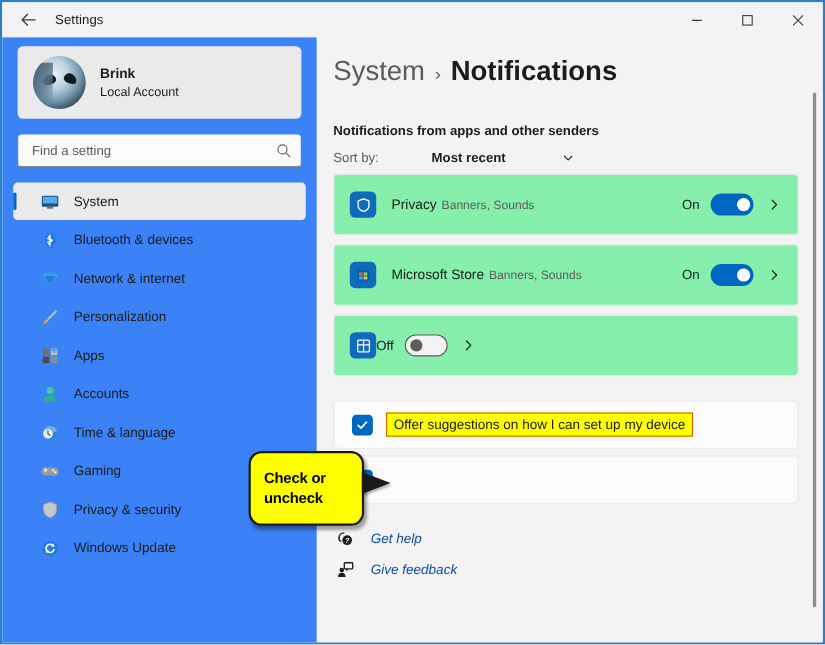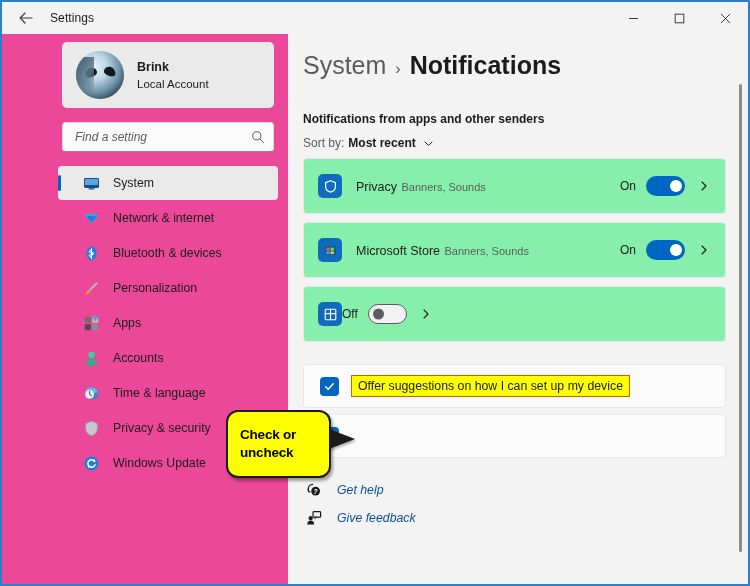--- a/index.html
+++ b/index.html
@@ -56,23 +56,22 @@
     display: flex; align-items: center; justify-content: center;
     cursor: pointer;
   }
 
   
   #sidebar {
     position: absolute;
     top: 32px; left: 0;
     width: 286px;
     height: 550px;
-    background: #ec4899;
+    background: #3b82f6;
     overflow: hidden;
-    padding-left: 46px;
   }
   #account-card {
     margin: 8px 14px 0 14px;
     height: 66px;
     background: #eaeaea;
     border-radius: 5px;
     display: flex;
     align-items: center;
     padding-left: 14px;
     cursor: pointer;
@@ -127,21 +126,20 @@
     padding: 0 8px 0 12px;
   }
   #search-input {
     flex: 1;
     border: none;
     outline: none;
     background: transparent;
     font-family: "Liberation Sans", sans-serif;
     font-size: 12px;
     color: #1b1b1b;
-    font-style: italic;
   }
   #search-input::placeholder { color: #5d5d5d; }
 
   #nav { margin-top: 14px; }
   .nav-item {
     position: relative;
     height: 34px;
     margin: 0 10px 1px 10px;
     border-radius: 4px;
     display: flex;
@@ -194,20 +192,21 @@
     font-weight: bold;
     color: #1b1b1b;
   }
   #sortby {
     margin: 10px 0 0 15px;
     display: flex;
     align-items: center;
     font-size: 12px;
     cursor: pointer;
     width: fit-content;
+    gap: 44px;
   }
   #sortby .lbl { color: #5b5b5b; }
   #sortby .val { color: #1b1b1b; font-weight: bold; margin-left: 4px; }
   #sortby .chev { margin-left: 7px; display: flex; }
 
   .card {
     margin: 8px 22px 0 15px;
     background: #86efac;
     border: 1px solid #e7e7e7;
     border-radius: 4px;
@@ -417,36 +416,36 @@
             <rect x="1.9" y="3.9" width="13.2" height="6.2" rx="0.8" fill="#57a8e8"></rect>
             <rect x="5.5" y="13.3" width="6" height="1.2" rx="0.6" fill="#1b4e7a"></rect>
           </svg>
         </span>
         <span class="nav-label">System</span>
       </div>
 
       <div class="nav-item">
         <span class="nav-ico">
           <svg width="17" height="17" viewBox="0 0 17 17">
-            <path d="M1.4 5.6 C4.3 2.8 12.7 2.8 15.6 5.6 L8.5 13.2 Z" fill="#3aa8e0"></path>
-            <path d="M3.6 7 C5.6 5.3 11.4 5.3 13.4 7 L8.5 12.5 Z" fill="#1f7ddb"></path>
-          </svg>
-        </span>
-        <span class="nav-label">Network &amp; internet</span>
-      </div>
-
-      <div class="nav-item">
-        <span class="nav-ico">
-          <svg width="17" height="17" viewBox="0 0 17 17">
             <ellipse cx="8.5" cy="8.5" rx="5" ry="7" fill="#1f7ddb"></ellipse>
             <path d="M7 5.2 L10.4 8.5 L7 11.8 M8.5 3.4 V13.6" stroke="#ffffff" stroke-width="1.1" fill="none" stroke-linejoin="round" stroke-linecap="round"></path>
             <path d="M6.2 6.8 L10.4 8.5 M6.2 10.2 L10.4 8.5" stroke="#ffffff" stroke-width="1.1" fill="none" stroke-linecap="round"></path>
           </svg>
         </span>
         <span class="nav-label">Bluetooth &amp; devices</span>
+      </div>
+
+      <div class="nav-item">
+        <span class="nav-ico">
+          <svg width="17" height="17" viewBox="0 0 17 17">
+            <path d="M1.4 5.6 C4.3 2.8 12.7 2.8 15.6 5.6 L8.5 13.2 Z" fill="#3aa8e0"></path>
+            <path d="M3.6 7 C5.6 5.3 11.4 5.3 13.4 7 L8.5 12.5 Z" fill="#1f7ddb"></path>
+          </svg>
+        </span>
+        <span class="nav-label">Network &amp; internet</span>
       </div>
 
       <div class="nav-item">
         <span class="nav-ico">
           <svg width="17" height="17" viewBox="0 0 17 17">
             <path d="M13.6 1.9 L15 3.3 L7.2 11.1 L5.8 9.7 Z" fill="#b9bcc0"></path>
             <path d="M5.6 9.9 L7 11.3 L4.2 14.4 L2.6 13 Z" fill="#f2a33c"></path>
             <path d="M2.6 13 L4.2 14.4 L1.6 15.2 Z" fill="#e08a1e"></path>
           </svg>
         </span>
@@ -481,20 +480,32 @@
           <svg width="17" height="17" viewBox="0 0 17 17">
             <circle cx="8.8" cy="8.2" r="6.4" fill="#2f86cf"></circle>
             <path d="M2.6 6.3 A6.4 6.4 0 0 1 14.8 7.2 L2.9 10.6 Z" fill="#7fc0e8" opacity=".75"></path>
             <circle cx="6.6" cy="9.4" r="4.4" fill="#e9eef1"></circle>
             <path d="M6.6 6.4 V9.4 L8.6 10.6" stroke="#4a4e52" stroke-width="1" fill="none" stroke-linecap="round"></path>
           </svg>
         </span>
         <span class="nav-label">Time &amp; language</span>
       </div>
 
+      <div class="nav-item">
+        <span class="nav-ico">
+          <svg width="17" height="17" viewBox="0 0 17 17">
+            <rect x="0.9" y="5" width="15.2" height="7.2" rx="3.6" fill="#9a9ea2"></rect>
+            <rect x="2.6" y="6.9" width="3.6" height="1.1" rx="0.5" fill="#e9eef1"></rect>
+            <rect x="3.8" y="5.7" width="1.1" height="3.5" rx="0.5" fill="#e9eef1"></rect>
+            <circle cx="11.3" cy="7.6" r="1.1" fill="#e9eef1"></circle>
+            <circle cx="13.3" cy="9.4" r="1.1" fill="#e9eef1"></circle>
+          </svg>
+        </span>
+        <span class="nav-label">Gaming</span>
+      </div>
 
 
       <div class="nav-item">
         <span class="nav-ico">
           <svg width="17" height="17" viewBox="0 0 17 17">
             <path d="M8.5 1.3 L14.4 3.6 V8.4 C14.4 12 11.8 14.7 8.5 15.7 C5.2 14.7 2.6 12 2.6 8.4 V3.6 Z" fill="#c4c8cc" stroke="#9a9ea2" stroke-width="0.8"></path>
           </svg>
         </span>
         <span class="nav-label">Privacy &amp; security</span>
       </div>

